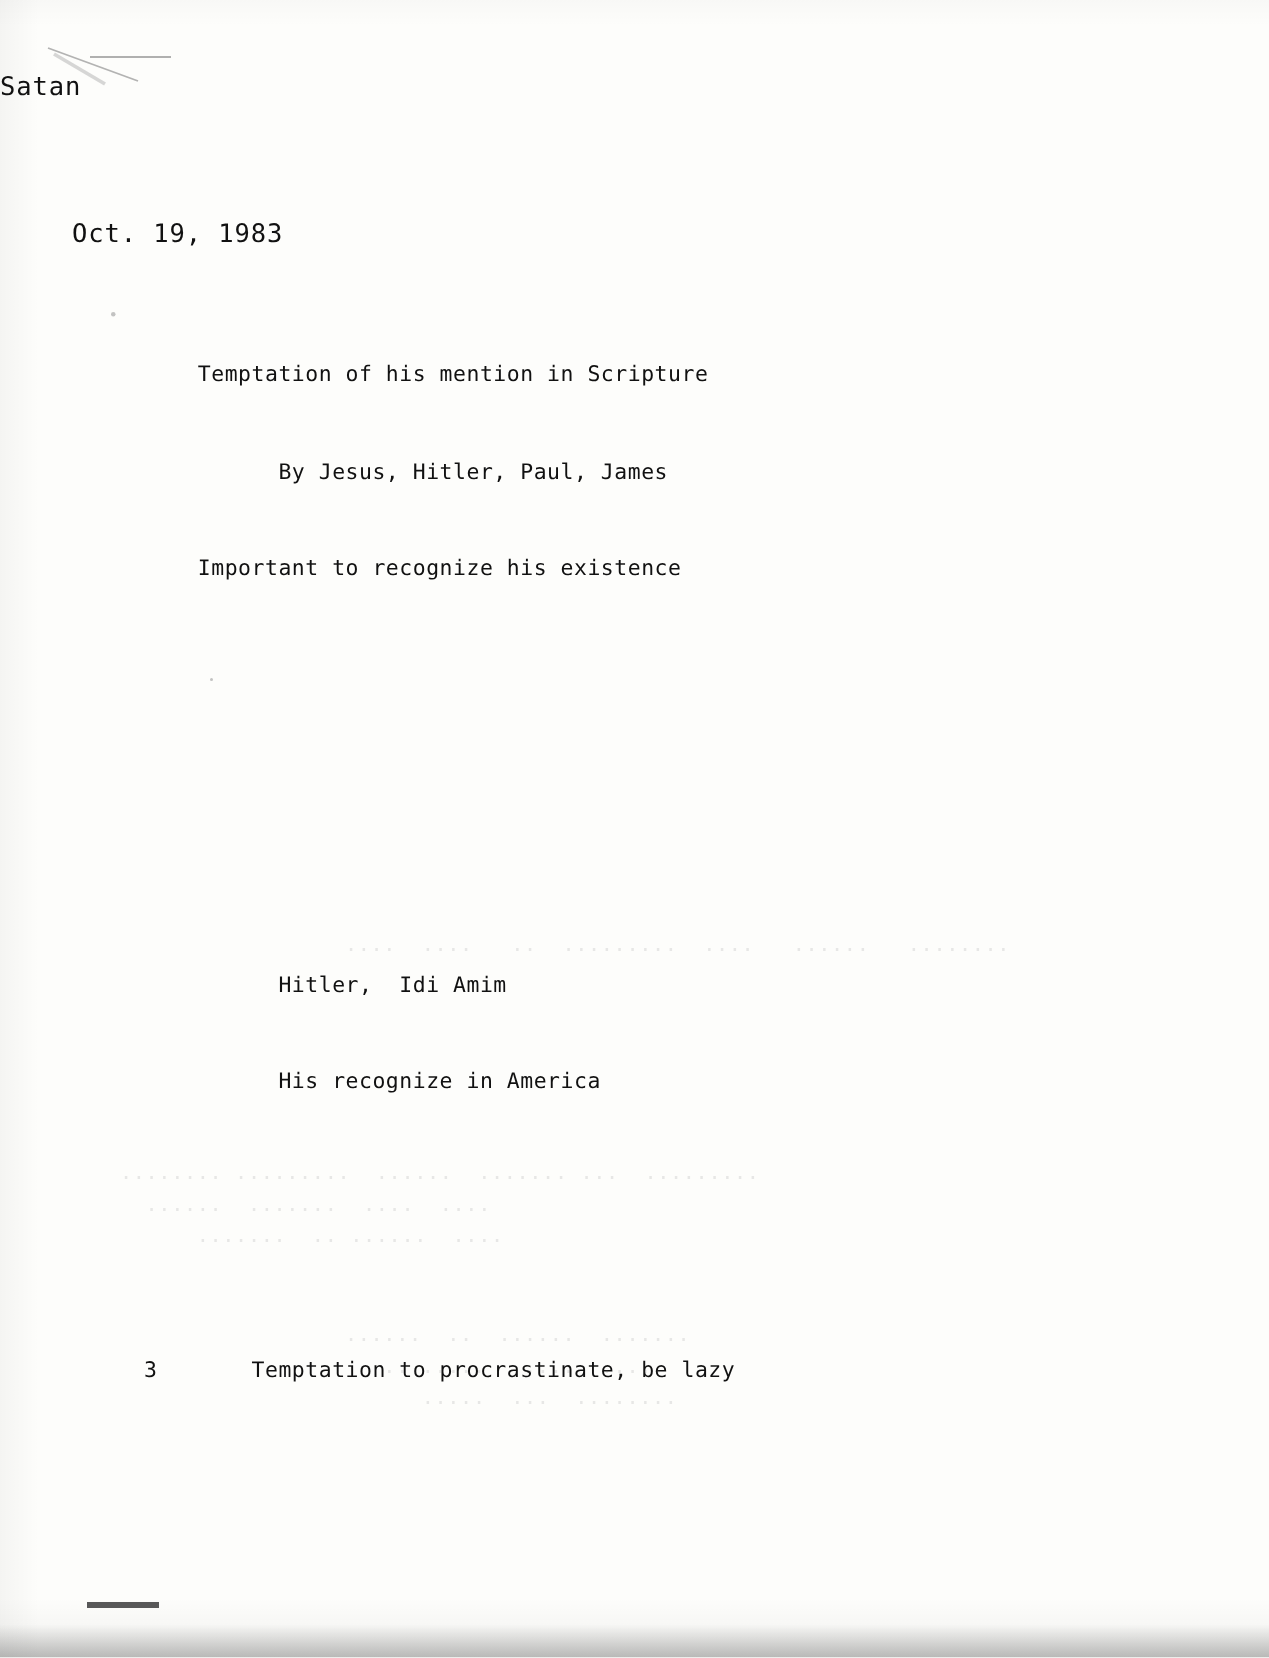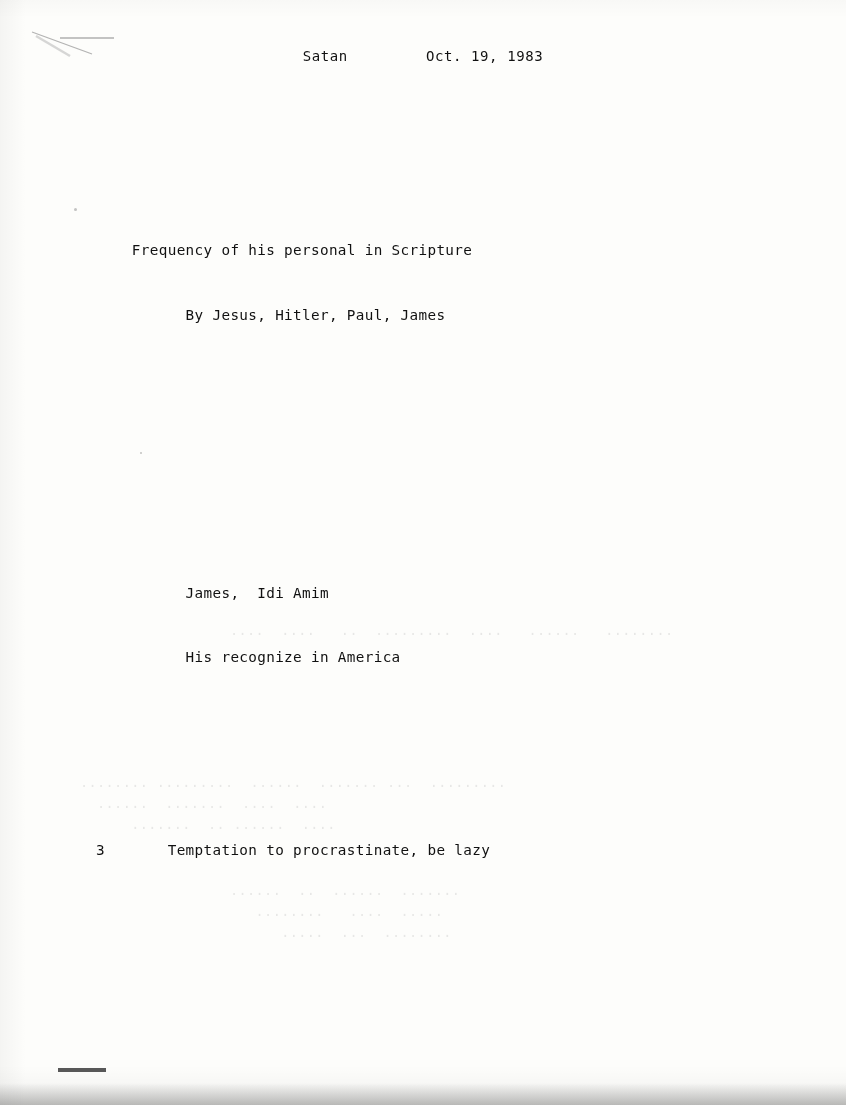--- a/index.html
+++ b/index.html
@@ -34,26 +34,27 @@
   }
 
   .header {
     position: absolute;
     top: 48px;
     left: 0;
     width: 846px;
     display: flex;
     justify-content: center;
     gap: 78px;
-    font-size: 14px;
+    font-size: 17px;
     letter-spacing: 0.6px;
+    flex-direction: column;
   }
 
   .doc-title { white-space: pre; }
-  .doc-date { white-space: pre; }
+  .doc-date { white-space: pre; margin-left: 48px; }
 
   .body-text {
     position: absolute;
     top: 112px;
     left: 96px;
     width: 660px;
     font-size: 14.3px;
     line-height: 21.4px;
     letter-spacing: 0.35px;
     white-space: pre;
@@ -134,29 +135,30 @@
 
   <div class="header">
     <span class="doc-title">Satan</span>
     <span class="doc-date">Oct. 19, 1983</span>
   </div>
 
   <div class="body-text">
 
     
     <div class="block">
-      <div class="line">    <span>Frequency of his personal in Scripture</span></div>
+      <div class="line">    <span>Temptation of his mention in Scripture</span></div>
       <div class="line">    <span>      By Jesus, Hitler, Paul, James</span></div>
+      <div class="line">    <span>Important to recognize his existence</span></div>
     </div>
 
     <div class="spacer"></div>
 
     
     <div class="block">
-      <div class="line">    <span>      James,  Idi Amim</span></div>
+      <div class="line">    <span>      Hitler,  Idi Amim</span></div>
       <div class="line">    <span>      His recognize in America</span></div>
     </div>
 
     
     <div class="block">
       <div class="line"><span>3</span>   <span>    Temptation to procrastinate, be lazy</span></div>
       
       
       
     </div>

